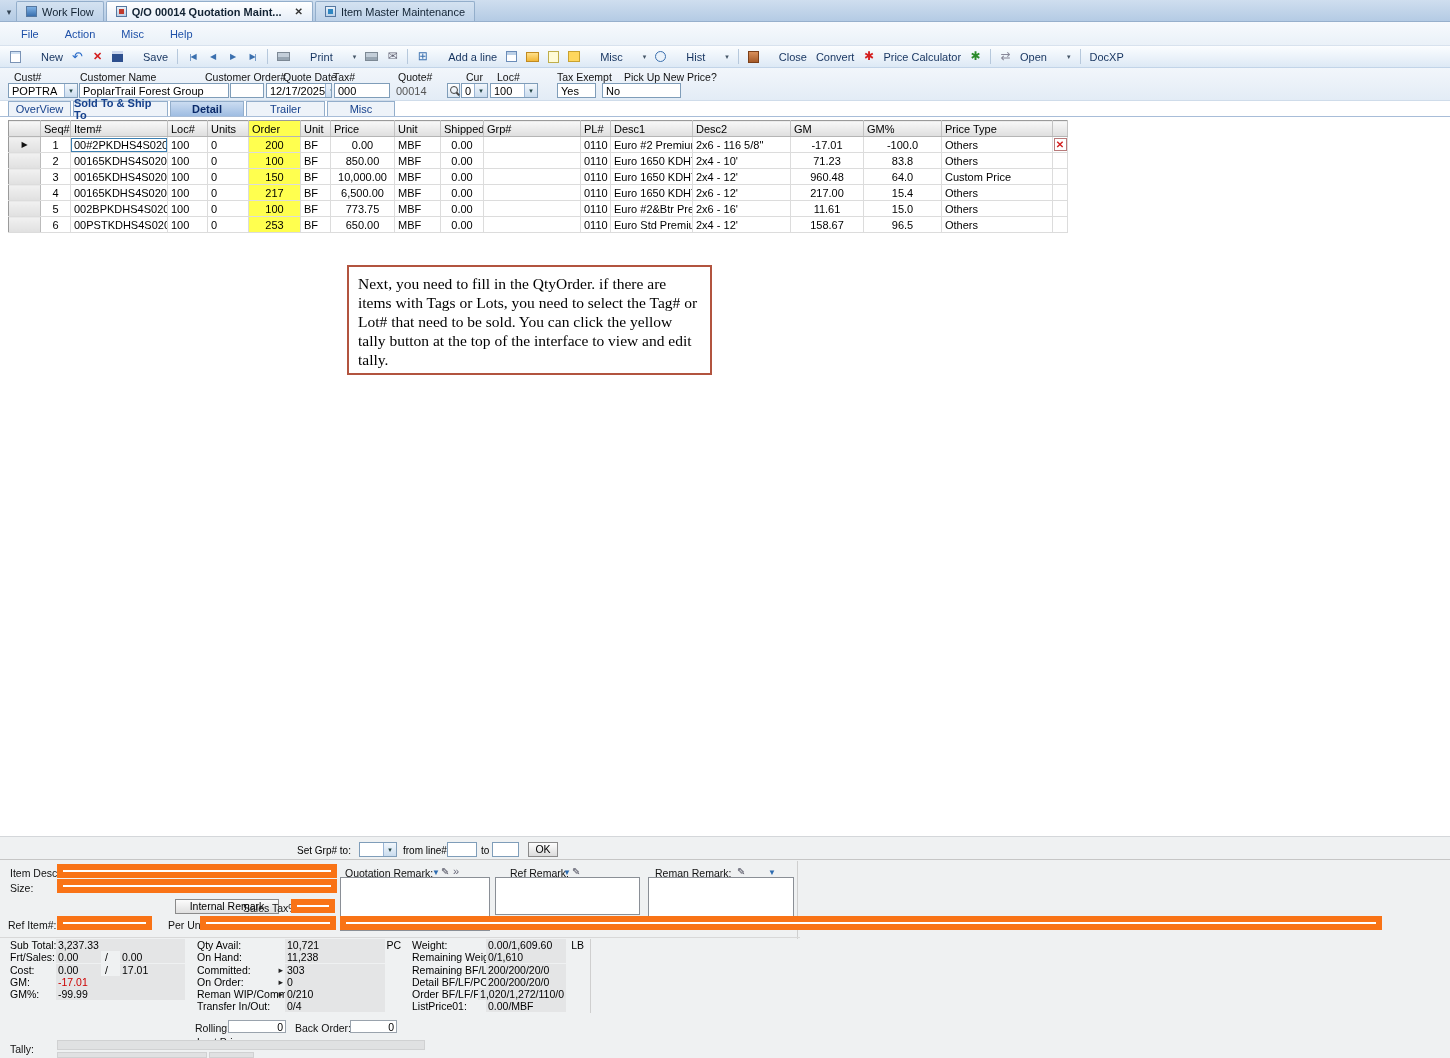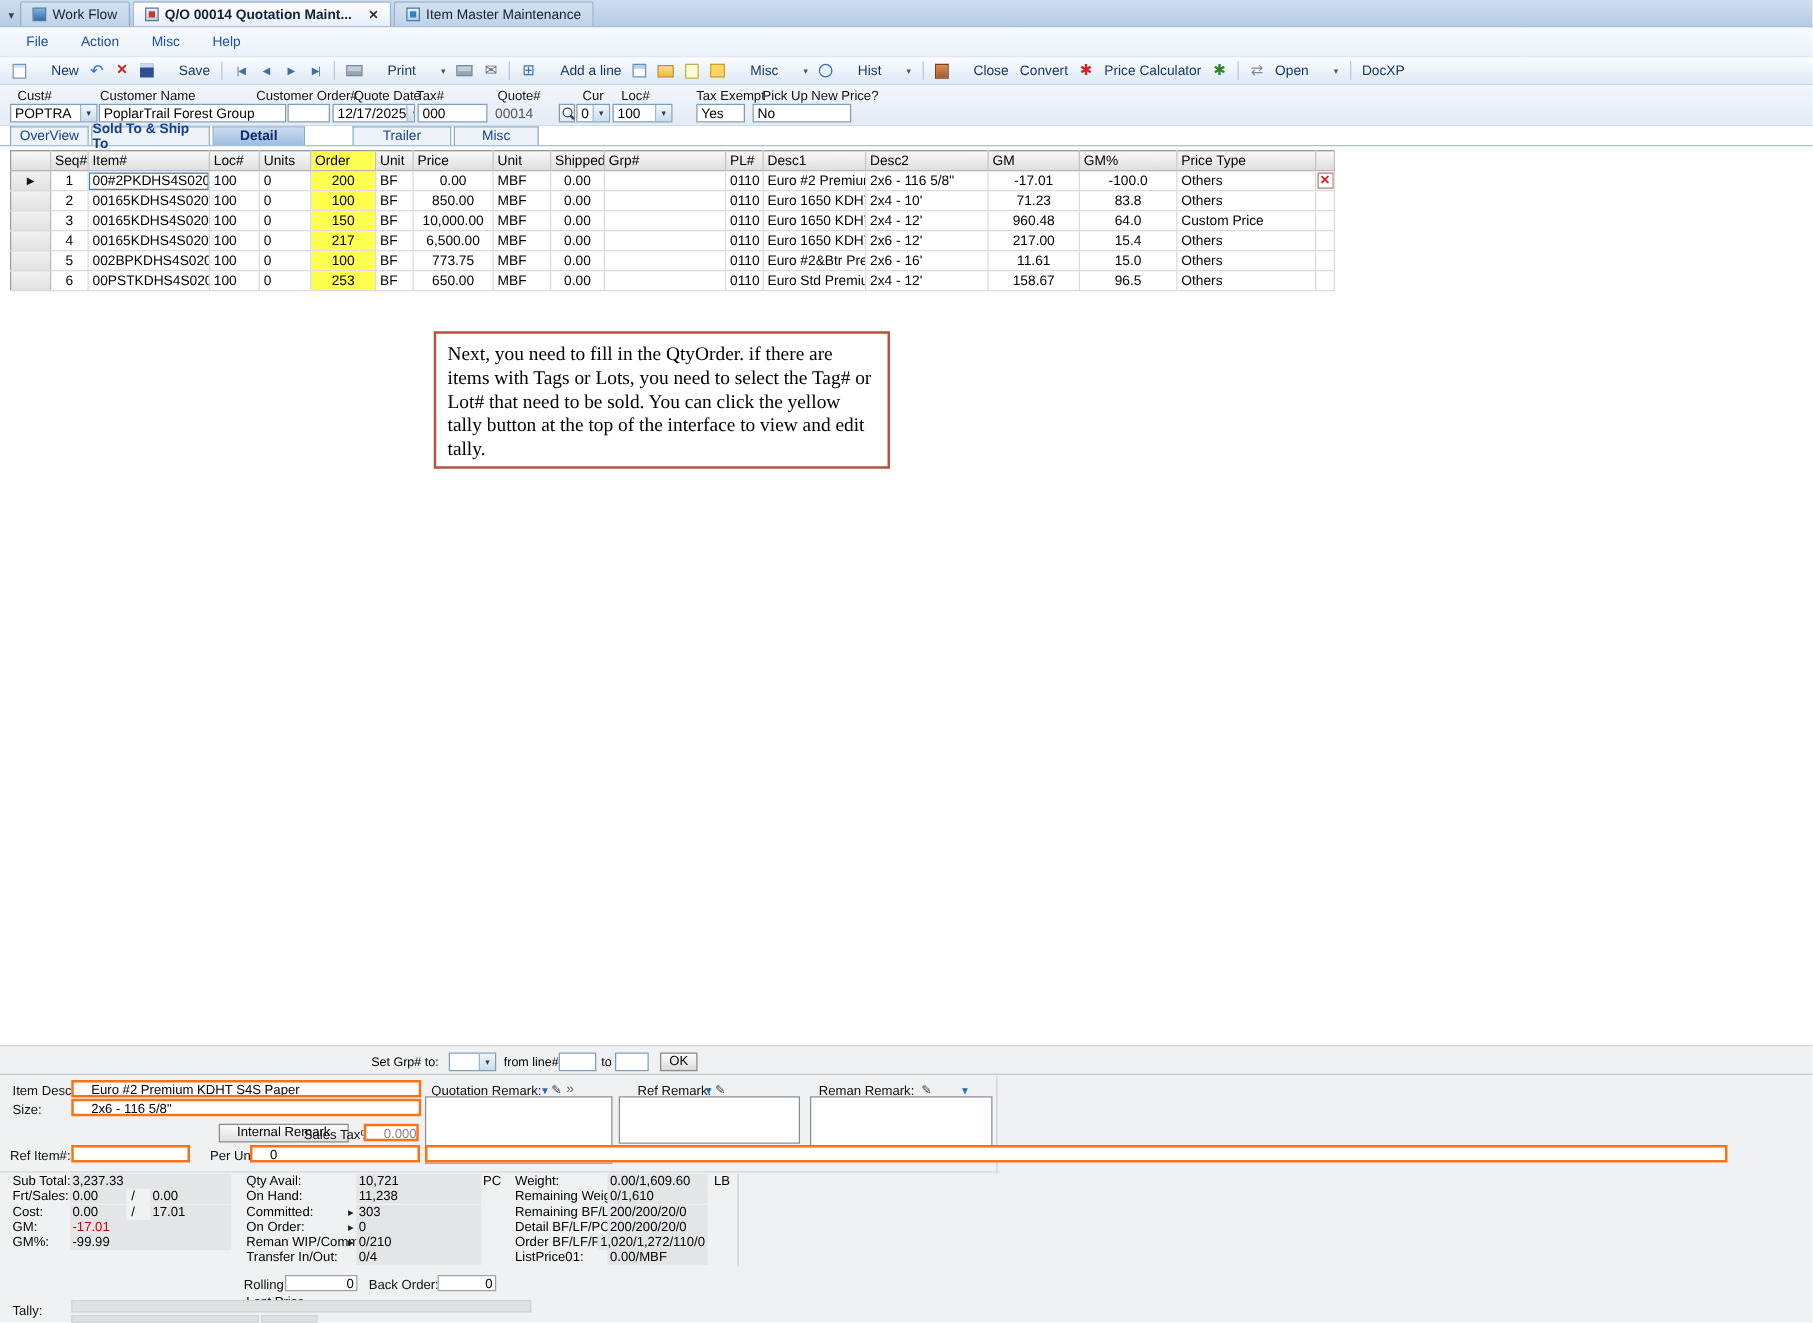--- a/index.html
+++ b/index.html
@@ -83,21 +83,21 @@
 #note{position:absolute;left:347px;top:265px;width:365px;height:110px;background:#fff;border:2px solid #b2543f;padding:7px 9px;font-family:"Liberation Serif",serif;font-size:15.5px;line-height:19px;color:#000}
 
 
 #footer{position:absolute;left:0;top:836px;width:1450px;height:222px;background:#eff1f2;border-top:1px solid #d4d7da}
 .sgline{position:absolute;left:0;top:22px;width:100%;height:1px;background:#c6c6c6}
 .sglab{position:absolute;top:8px;font-size:10px;white-space:nowrap}
 .sgfield{position:absolute;top:5px;height:15px;background:#fff;border:1px solid #7f9db9}
 .sgcombo{top:5px}
 .okbtn{position:absolute;top:5px;width:30px;height:15px;background:linear-gradient(#fdfdfd,#dcdcdc);border:1px solid #8a8a8a;font-size:10.5px;text-align:center;line-height:13px}
 .flab2{position:absolute;font-size:10.5px;white-space:nowrap;color:#111}
-.ffield{position:absolute;height:14px;background:#fff;border:2px solid #f97316;font-size:10.5px;padding:0 14px;line-height:13px;white-space:nowrap;overflow:hidden}
+.ffield{position:absolute;height:14px;background:#fff;border:6px solid #f97316;font-size:10.5px;padding:0 1px;line-height:13px;white-space:nowrap;overflow:hidden}
 .remicon{position:absolute;font-size:8px;color:#2d6bb0}
 .rempencil{position:absolute;font-size:10px;color:#445}
 .remchev{position:absolute;font-size:11px;color:#667}
 .remarea{position:absolute;background:#fff;border:1px solid #8a8f96}
 .btn{position:absolute;background:linear-gradient(#fcfcfc,#dfdfdf);border:1px solid #8a8a8a;font-size:10.5px;text-align:center}
 .vline{position:absolute;width:1px;background:#cfcfcf}
 .hline{position:absolute;height:1px;background:#d8d8d8}
 
 .fblock{position:absolute;font-size:10.5px}
 .frow{position:relative;height:12.3px;line-height:12px}
@@ -247,21 +247,21 @@
 <div id="hdr">
   <span class="hlab" style="left:14px">Cust#</span>
   <span class="hlab" style="left:80px">Customer Name</span>
   <span class="hlab" style="left:205px">Customer Order#</span>
   <span class="hlab" style="left:283px">Quote Date</span>
   <span class="hlab" style="left:333px">Tax#</span>
   <span class="hlab" style="left:398px">Quote#</span>
   <span class="hlab" style="left:466px">Cur</span>
   <span class="hlab" style="left:497px">Loc#</span>
   <span class="hlab" style="left:557px">Tax Exempt</span>
-  <span class="hlab" style="left:610px">Pick Up New Price?</span>
+  <span class="hlab" style="left:624px">Pick Up New Price?</span>
 
   <div class="combo" style="left:8px;width:70px">
     <span>POPTRA</span>
     <span class="cdd">▾</span>
   </div>
   <div class="hfield" style="left:79px;width:150px">PoplarTrail Forest Group</div>
   <div class="hfield" style="left:230px;width:34px"></div>
   <div class="combo" style="left:266px;width:66px">
     <span>12/17/2025</span>
     <span class="cdd">▾</span>
@@ -280,21 +280,21 @@
     <span class="cdd">▾</span>
   </div>
   <div class="hfield" style="left:557px;width:39px">Yes</div>
   <div class="hfield" style="left:602px;width:79px">No</div>
 </div>
 
 <div id="tabstrip">
     <div class="ptab" style="width: 63px;">OverView</div>
     <div class="ptab bold" style="width: 95px;">Sold To &amp; Ship To</div>
     <div class="ptab active bold" style="width: 74px;">Detail</div>
-    <div class="ptab" style="width: 79px; margin-left: 36px;">Trailer</div>
+    <div class="ptab" style="width: 79px;">Trailer</div>
     <div class="ptab" style="width: 68px;">Misc</div>
   </div>
 
 <table id="grid">
     <colgroup>
       <col style="width: 32px;">
       <col style="width: 30px;">
       <col style="width: 97px;">
       <col style="width: 40px;">
       <col style="width: 41px;">

